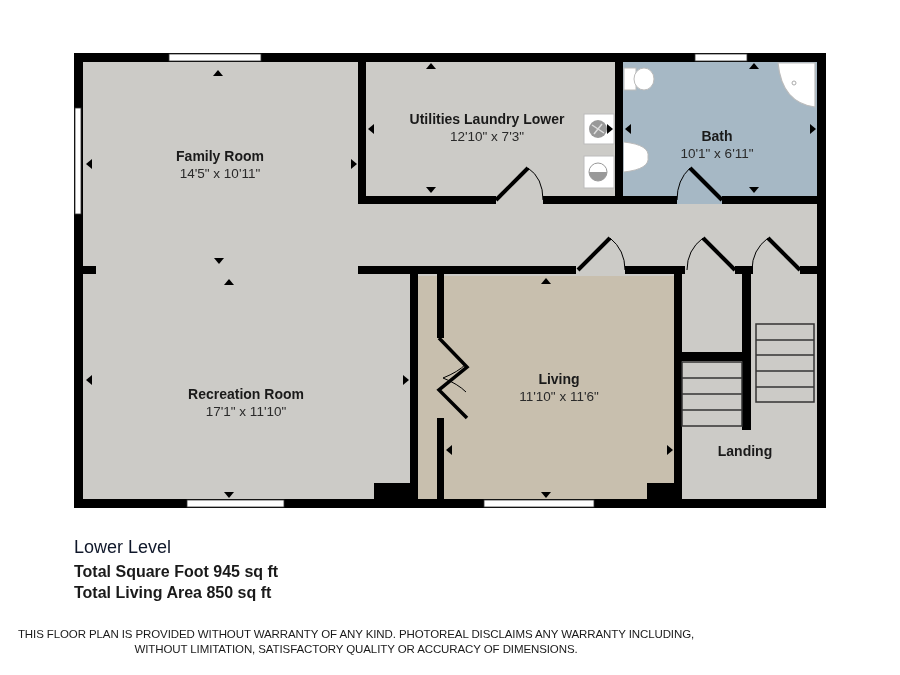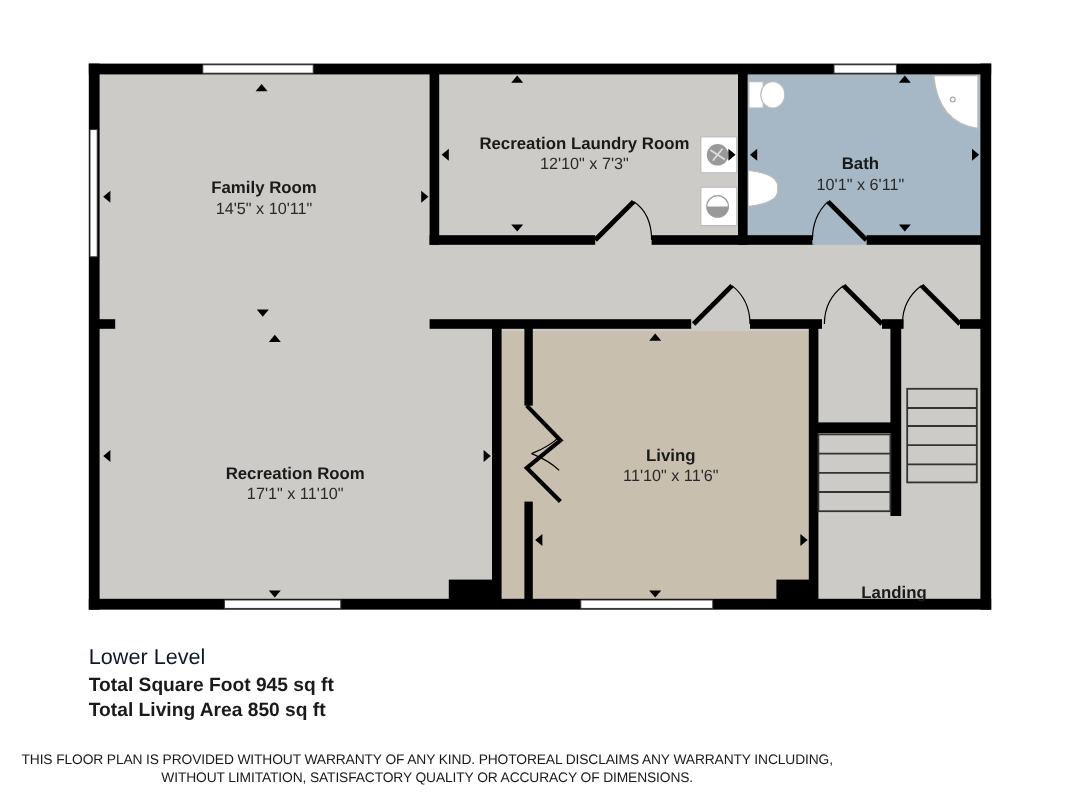--- a/index.html
+++ b/index.html
@@ -165,36 +165,36 @@
     <polygon points="673,450 667,445 667,455"></polygon>
     <polygon points="546,498 551,492 541,492"></polygon>
   </g>
 </svg>
 
 <div class="room-label" style="left:220px; top:148px;">
   <div class="room-name">Family Room</div>
   <div class="room-dim">14'5" x 10'11"</div>
 </div>
 <div class="room-label" style="left:487px; top:111px;">
-  <div class="room-name">Recreation Laundry Room</div>
+  <div class="room-name">Utilities Laundry Lower</div>
   <div class="room-dim">12'10" x 7'3"</div>
 </div>
 <div class="room-label" style="left:717px; top:112px;margin-top:16px;">
   <div class="room-name">Bath</div>
   <div class="room-dim">10'1" x 6'11"</div>
 </div>
 <div class="room-label" style="left:246px; top:386px;">
   <div class="room-name">Recreation Room</div>
   <div class="room-dim">17'1" x 11'10"</div>
 </div>
 <div class="room-label" style="left:559px; top:371px;">
   <div class="room-name">Living</div>
   <div class="room-dim">11'10" x 11'6"</div>
 </div>
-<div class="room-label" style="left:745px; top:443px;margin-top:42px;">
+<div class="room-label" style="left:745px; top:443px;">
   <div class="room-name">Landing</div>
 </div>
 
 <div class="footer-level">Lower Level</div>
 <div class="footer-stat" style="top:563px;">Total Square Foot 945 sq ft</div>
 <div class="footer-stat" style="top:584px;">Total Living Area 850 sq ft</div>
 
 <div class="disclaimer">
   <div>THIS FLOOR PLAN IS PROVIDED WITHOUT WARRANTY OF ANY KIND. PHOTOREAL DISCLAIMS ANY WARRANTY INCLUDING,</div>
   <div>WITHOUT LIMITATION, SATISFACTORY QUALITY OR ACCURACY OF DIMENSIONS.</div>

